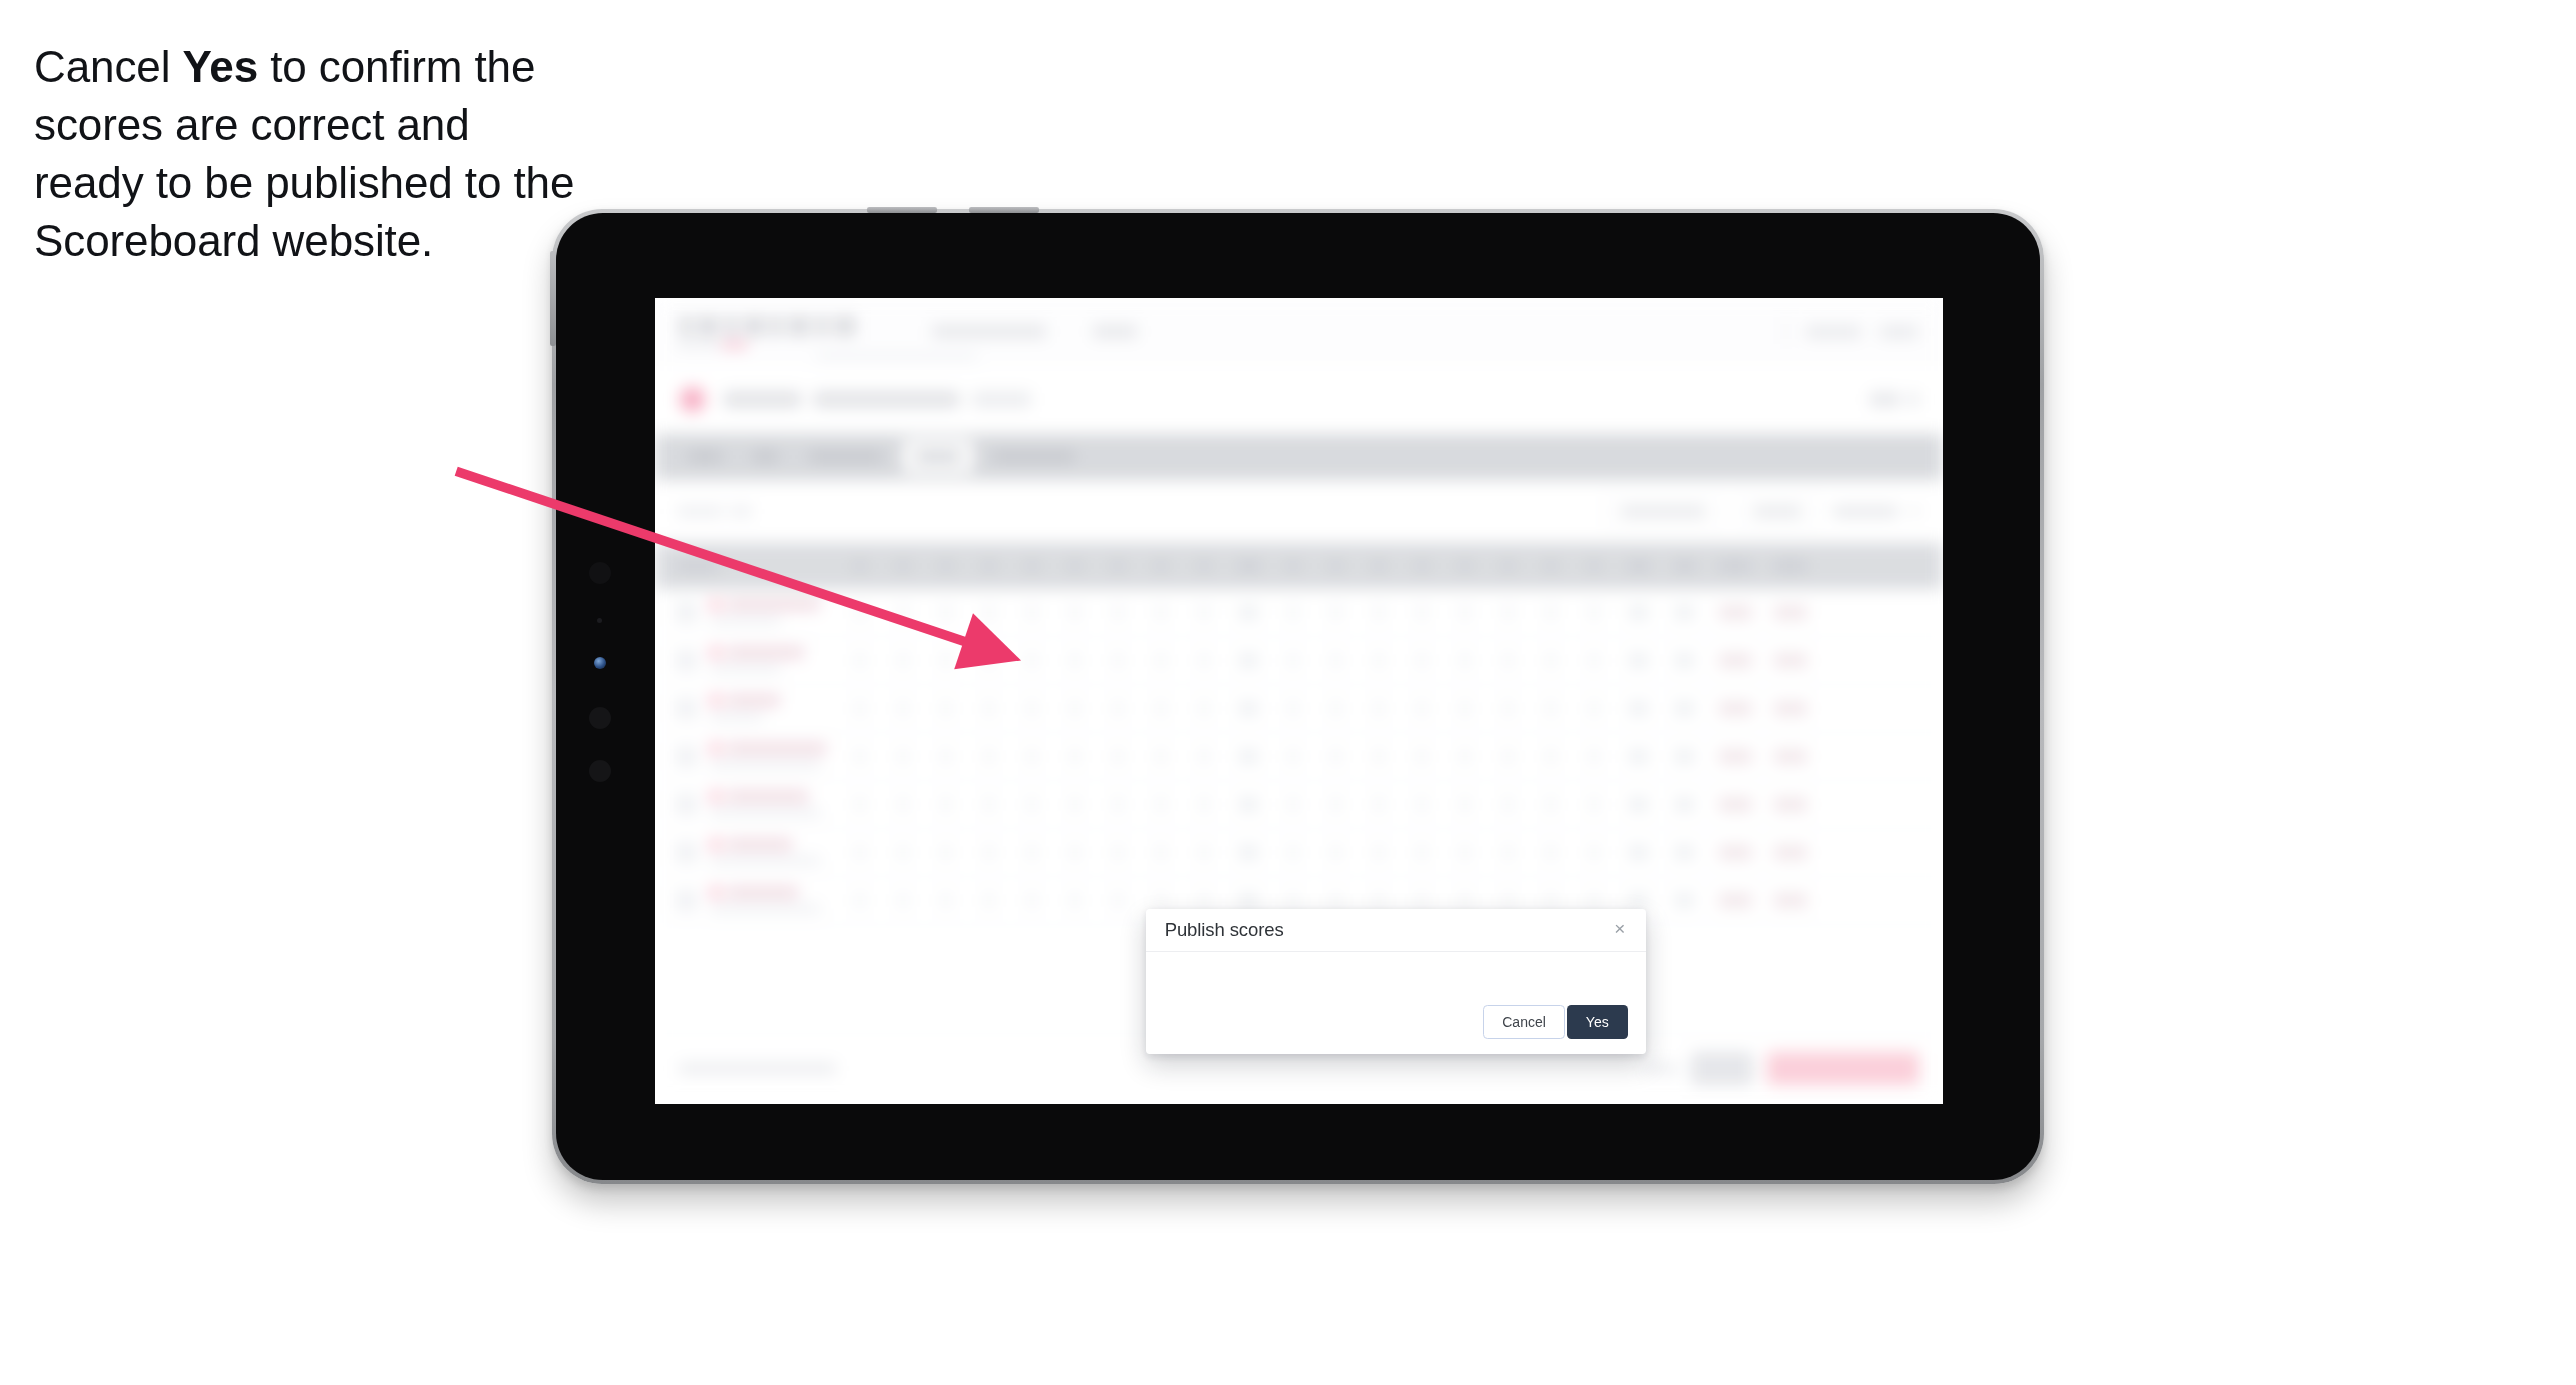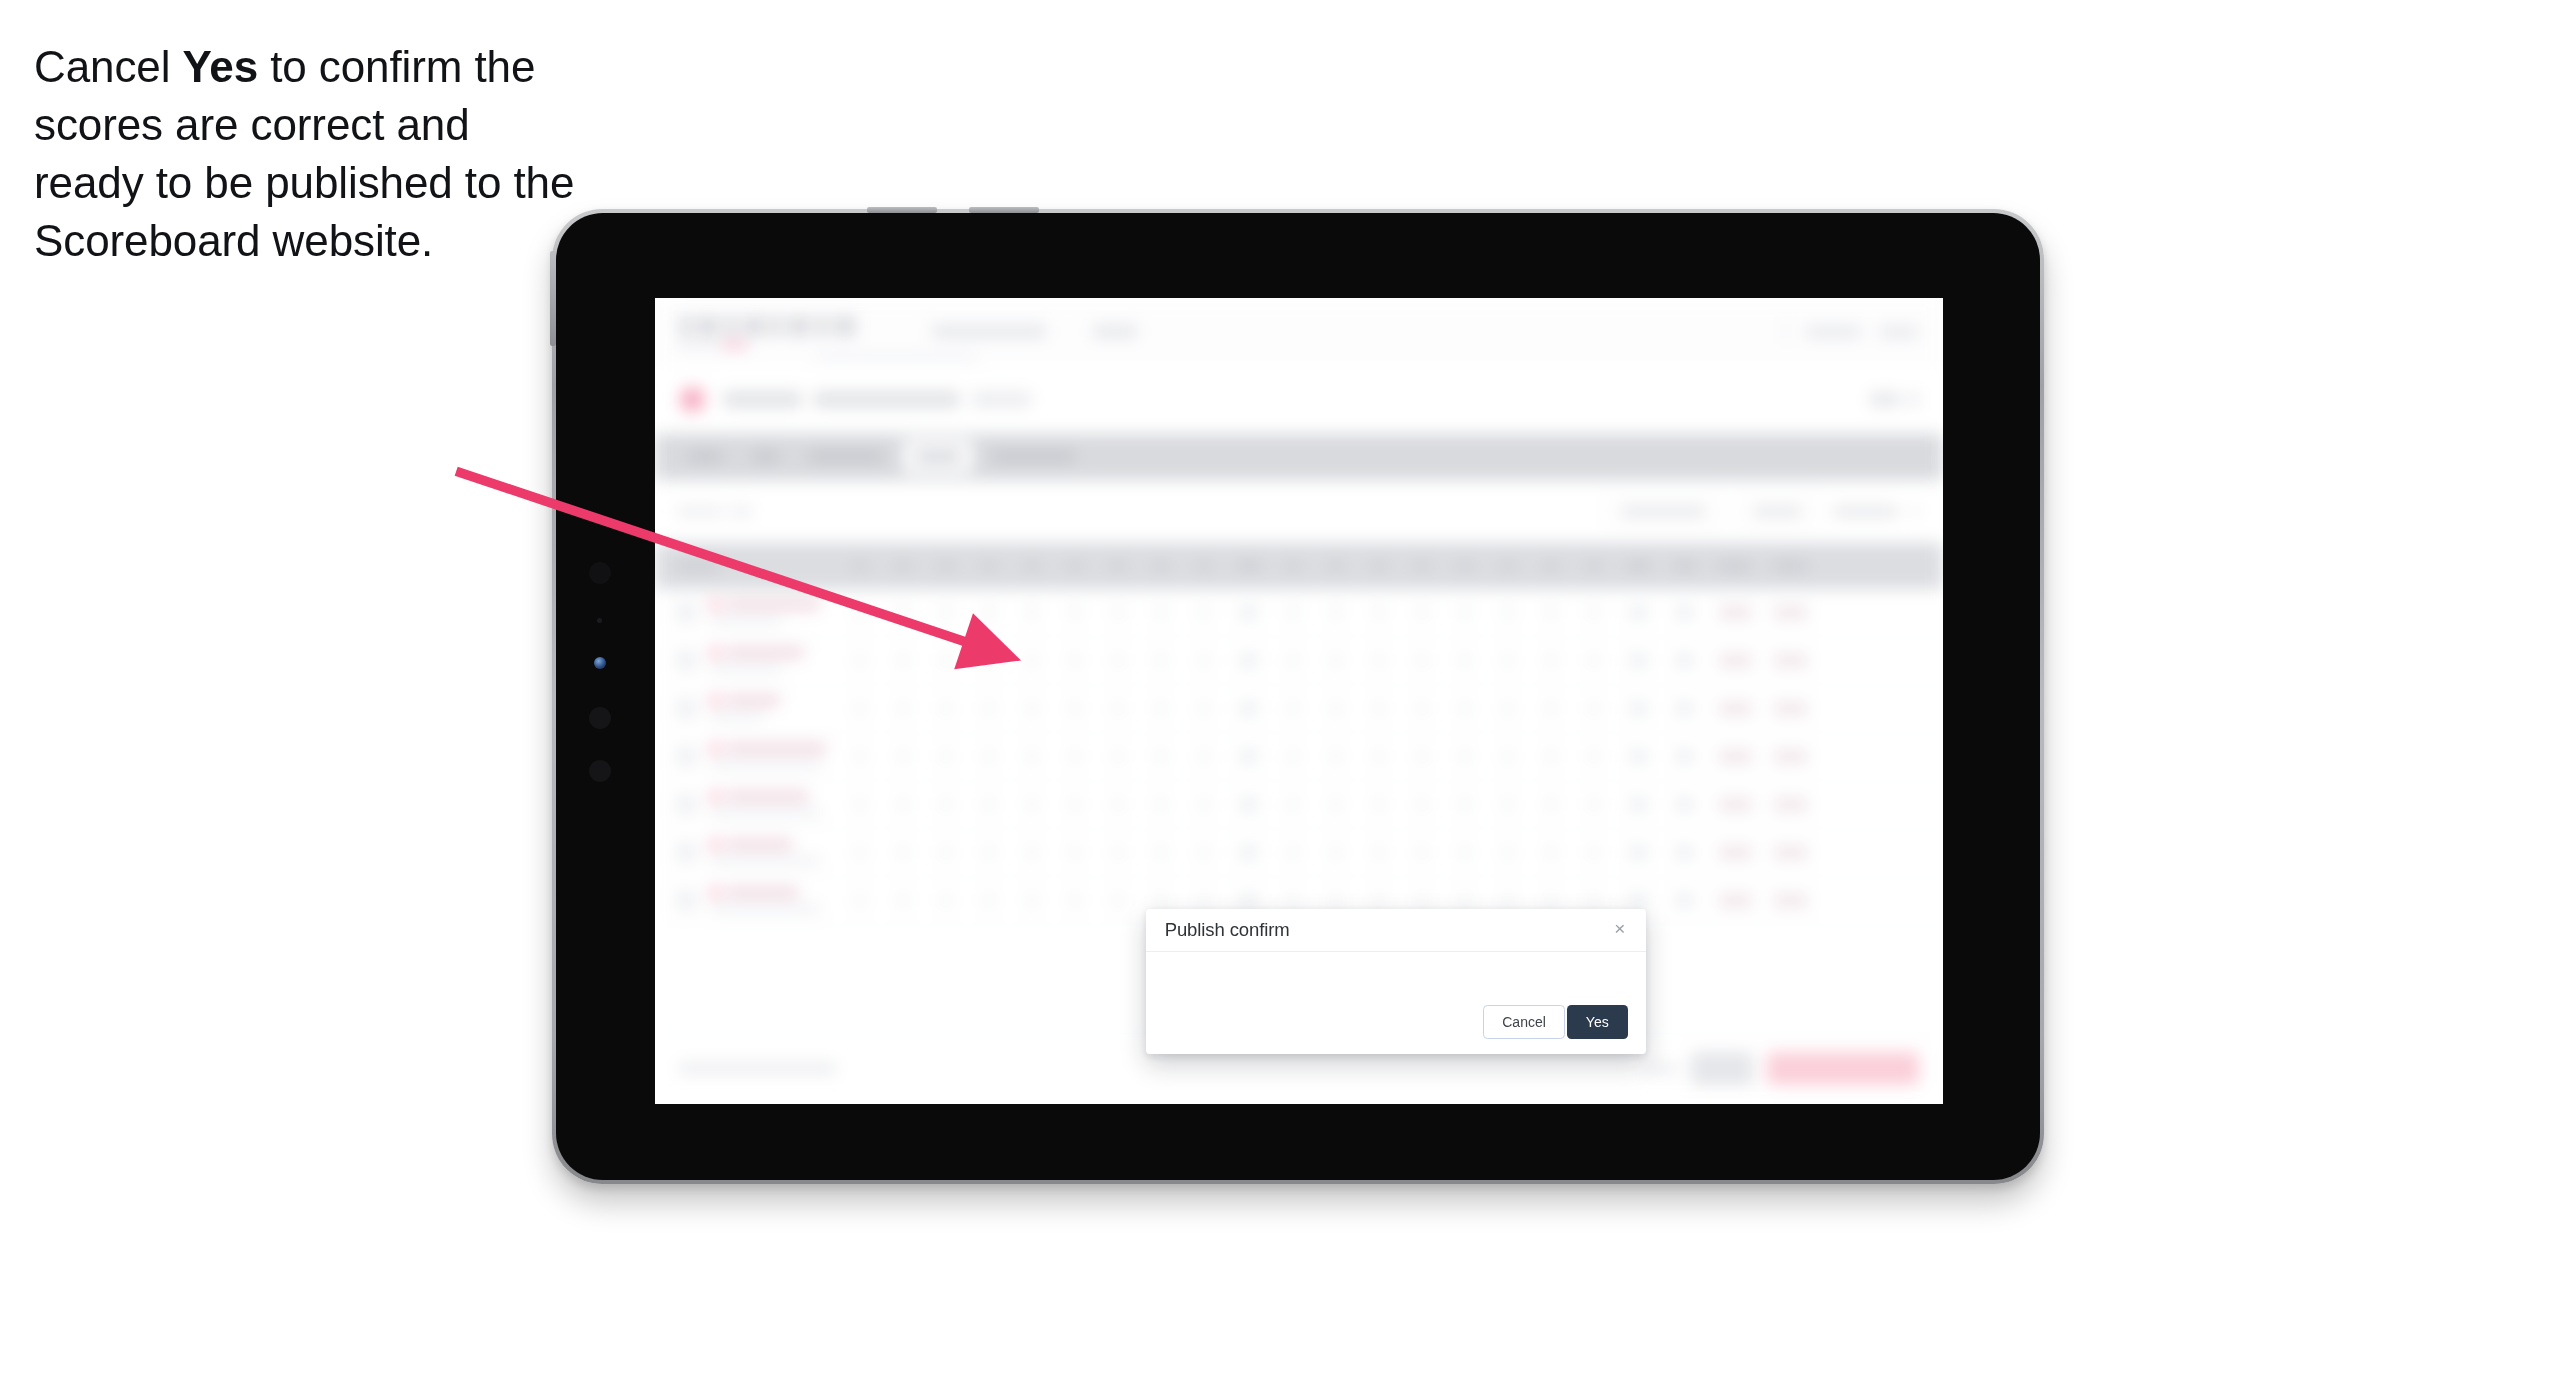--- a/index.html
+++ b/index.html
@@ -944,21 +944,21 @@
             <div class="foot-right">
               <div class="foot-link"></div>
               <div class="foot-btn-gray"></div>
               <div class="foot-btn-pink"></div>
             </div>
           </div>
         </div>
 
         <div id="modal">
           <div class="modal-head">
-            <div class="modal-title">Publish confirm</div>
+            <div class="modal-title">Publish scores</div>
             <div class="modal-close">×</div>
           </div>
           <div class="modal-actions">
             <button class="btn btn-cancel">Cancel</button>
             <button class="btn btn-yes">Yes</button>
           </div>
         </div>
 
       </div>
     </div>

